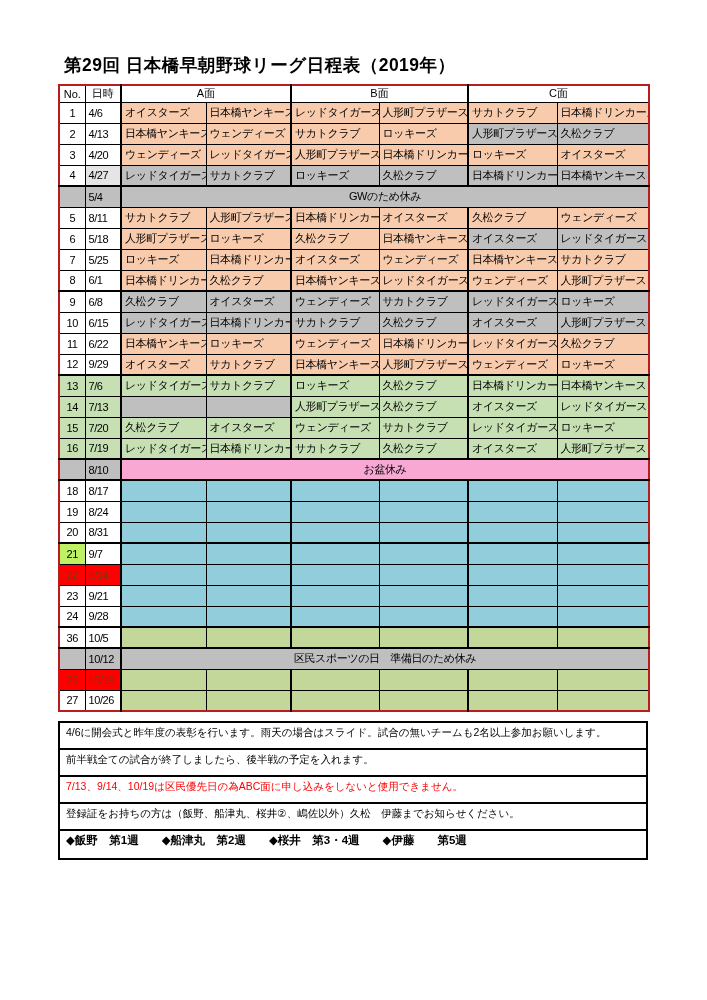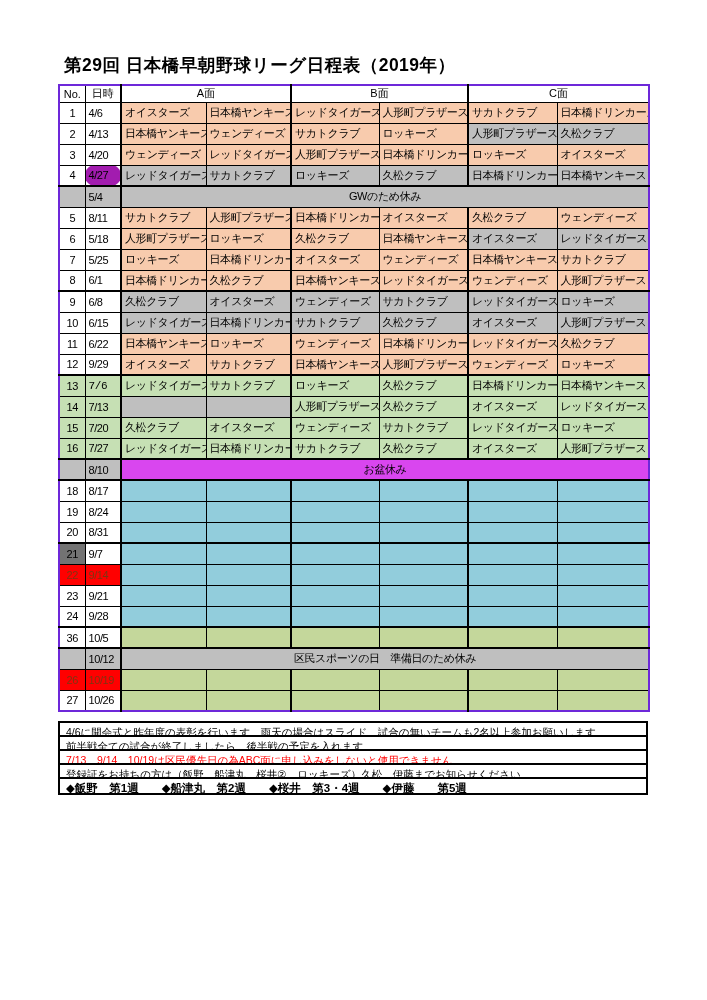--- a/index.html
+++ b/index.html
@@ -10,41 +10,41 @@
     color: #000;
   }
   .page { position: relative; width: 707px; height: 1000px; background:#fff; overflow: hidden; }
   .title {
     position: absolute; left: 64px; top: 53px;
     font-size: 17.5px; font-weight: bold; letter-spacing: 0.5px; white-space: nowrap;
   }
   .sheet { position: absolute; left: 58px; top: 84px; }
   table.schedule {
     border-collapse: collapse; table-layout: fixed;
-    width: 590px; border: 2px solid #6d28d9; padding-left: 26px;
+    width: 590px; border: 2px solid #b91c1c; padding-left: 26px;
   }
   table.schedule th, table.schedule td {
     border: 1px solid #000; overflow: hidden; white-space: nowrap;
     padding: 0 3px; height: 21px; font-size: 11px; letter-spacing: -0.4px;
   }
   table.schedule thead th {
     height: 17px; font-weight: normal; text-align: center;
     background: #fff; font-size: 11px; letter-spacing: 0;
   }
   td.no-cell { text-align: center; font-size: 10px; padding: 0 1px; letter-spacing: 0; }
   td.date-cell { font-size: 10px; padding: 0 3px; letter-spacing: 0; }
   td.notice-cell { text-align: center; font-size: 11px; letter-spacing: 0; }
   .vr { border-right-width: 2px !important; }
   tr.tt > td { border-top-width: 2px !important; }
   .dkred { color: #7e3512; margin-left: 44px; }
   .notes {
     width: 590px; margin-top: 9px; border: 2px solid #000; background: #fff;
   }
   .note-row {
-    height: 14px; line-height: 18px; border-bottom: 2px solid #000;
+    height: 27px; line-height: 18px; border-bottom: 2px solid #000;
     padding: 0 6px; font-size: 10.5px; white-space: nowrap; overflow: hidden;
   }
   .note-row:last-child { border-bottom: none; }
   .note-red { color: #ff0000; }
   .note-bold { font-weight: bold; font-size: 11.5px; }
 </style>
 </head>
 <body>
 
 <div class="page">
@@ -97,21 +97,21 @@
             <td class="date-cell vr" style="background: rgb(255, 255, 255);">4/20</td>
             <td class="team-cell" style="background: rgb(248, 203, 173);">ウェンディーズ</td>
             <td class="team-cell vr" style="background: rgb(248, 203, 173);">レッドタイガース</td>
             <td class="team-cell" style="background: rgb(248, 203, 173);">人形町プラザース</td>
             <td class="team-cell vr" style="background: rgb(248, 203, 173);">日本橋ドリンカーズ</td>
             <td class="team-cell" style="background: rgb(248, 203, 173);">ロッキーズ</td>
             <td class="team-cell" style="background: rgb(248, 203, 173);">オイスターズ</td>
           </tr>
           <tr>
             <td class="no-cell" style="background: rgb(255, 255, 255);">4</td>
-            <td class="date-cell vr" style="background: #a21caf; border-radius: 10px;">4/27</td>
+            <td class="date-cell vr" style="background: #e5e5e5;">4/27</td>
             <td class="team-cell" style="background: rgb(191, 191, 191);">レッドタイガース</td>
             <td class="team-cell vr" style="background: rgb(191, 191, 191);">サカトクラブ</td>
             <td class="team-cell" style="background: rgb(191, 191, 191);">ロッキーズ</td>
             <td class="team-cell vr" style="background: rgb(191, 191, 191);">久松クラブ</td>
             <td class="team-cell" style="background: rgb(191, 191, 191);">日本橋ドリンカーズ</td>
             <td class="team-cell" style="background: rgb(191, 191, 191);">日本橋ヤンキース</td>
           </tr>
           <tr class="tt">
             <td class="no-cell" style="background: rgb(191, 191, 191);"></td>
             <td class="date-cell vr" style="background: rgb(191, 191, 191);">5/4</td>
@@ -192,21 +192,21 @@
             <td class="date-cell vr" style="background: rgb(255, 255, 255);">9/29</td>
             <td class="team-cell" style="background: rgb(248, 203, 173);">オイスターズ</td>
             <td class="team-cell vr" style="background: rgb(248, 203, 173);">サカトクラブ</td>
             <td class="team-cell" style="background: rgb(248, 203, 173);">日本橋ヤンキース</td>
             <td class="team-cell vr" style="background: rgb(248, 203, 173);">人形町プラザース</td>
             <td class="team-cell" style="background: rgb(248, 203, 173);">ウェンディーズ</td>
             <td class="team-cell" style="background: rgb(248, 203, 173);">ロッキーズ</td>
           </tr>
           <tr class="tt">
             <td class="no-cell" style="background: rgb(198, 224, 180);">13</td>
-            <td class="date-cell vr" style="background: rgb(198, 224, 180); font-family: Liberation Mono, monospace;">7/6</td>
+            <td class="date-cell vr" style="background: rgb(198, 224, 180);">7/6</td>
             <td class="team-cell" style="background: rgb(198, 224, 180);">レッドタイガース</td>
             <td class="team-cell vr" style="background: rgb(198, 224, 180);">サカトクラブ</td>
             <td class="team-cell" style="background: rgb(198, 224, 180);">ロッキーズ</td>
             <td class="team-cell vr" style="background: rgb(198, 224, 180);">久松クラブ</td>
             <td class="team-cell" style="background: rgb(198, 224, 180);">日本橋ドリンカーズ</td>
             <td class="team-cell" style="background: rgb(198, 224, 180);">日本橋ヤンキース</td>
           </tr>
           <tr>
             <td class="no-cell" style="background: rgb(198, 224, 180);">14</td>
             <td class="date-cell vr" style="background: rgb(198, 224, 180);">7/13</td>
@@ -222,32 +222,32 @@
             <td class="date-cell vr" style="background: rgb(198, 224, 180);">7/20</td>
             <td class="team-cell" style="background: rgb(198, 224, 180);">久松クラブ</td>
             <td class="team-cell vr" style="background: rgb(198, 224, 180);">オイスターズ</td>
             <td class="team-cell" style="background: rgb(198, 224, 180);">ウェンディーズ</td>
             <td class="team-cell vr" style="background: rgb(198, 224, 180);">サカトクラブ</td>
             <td class="team-cell" style="background: rgb(198, 224, 180);">レッドタイガース</td>
             <td class="team-cell" style="background: rgb(198, 224, 180);">ロッキーズ</td>
           </tr>
           <tr>
             <td class="no-cell" style="background: rgb(198, 224, 180);">16</td>
-            <td class="date-cell vr" style="background: rgb(198, 224, 180);">7/27</td>
+            <td class="date-cell vr" style="background: rgb(198, 224, 180);">7/19</td>
             <td class="team-cell" style="background: rgb(198, 224, 180);">レッドタイガース</td>
             <td class="team-cell vr" style="background: rgb(198, 224, 180);">日本橋ドリンカーズ</td>
             <td class="team-cell" style="background: rgb(198, 224, 180);">サカトクラブ</td>
             <td class="team-cell vr" style="background: rgb(198, 224, 180);">久松クラブ</td>
             <td class="team-cell" style="background: rgb(198, 224, 180);">オイスターズ</td>
             <td class="team-cell" style="background: rgb(198, 224, 180);">人形町プラザース</td>
           </tr>
           <tr class="tt">
             <td class="no-cell" style="background: rgb(191, 191, 191);"></td>
             <td class="date-cell vr" style="background: rgb(191, 191, 191);">8/10</td>
-            <td colspan="6" class="notice-cell" style="background: #d946ef;">お盆休み</td>
+            <td colspan="6" class="notice-cell" style="background: #f9a8d4;">お盆休み</td>
           </tr>
           <tr class="tt">
             <td class="no-cell" style="background: rgb(255, 255, 255);">18</td>
             <td class="date-cell vr" style="background: rgb(255, 255, 255);">8/17</td>
             <td class="team-cell" style="background: rgb(146, 205, 220);"></td>
             <td class="team-cell vr" style="background: rgb(146, 205, 220);"></td>
             <td class="team-cell" style="background: rgb(146, 205, 220);"></td>
             <td class="team-cell vr" style="background: rgb(146, 205, 220);"></td>
             <td class="team-cell" style="background: rgb(146, 205, 220);"></td>
             <td class="team-cell" style="background: rgb(146, 205, 220);"></td>
@@ -266,21 +266,21 @@
             <td class="no-cell" style="background: rgb(255, 255, 255);">20</td>
             <td class="date-cell vr" style="background: rgb(255, 255, 255);">8/31</td>
             <td class="team-cell" style="background: rgb(146, 205, 220);"></td>
             <td class="team-cell vr" style="background: rgb(146, 205, 220);"></td>
             <td class="team-cell" style="background: rgb(146, 205, 220);"></td>
             <td class="team-cell vr" style="background: rgb(146, 205, 220);"></td>
             <td class="team-cell" style="background: rgb(146, 205, 220);"></td>
             <td class="team-cell" style="background: rgb(146, 205, 220);"></td>
           </tr>
           <tr class="tt">
-            <td class="no-cell" style="background: #737373;">21</td>
+            <td class="no-cell" style="background: #bef264;">21</td>
             <td class="date-cell vr" style="background: rgb(255, 255, 255);">9/7</td>
             <td class="team-cell" style="background: rgb(146, 205, 220);"></td>
             <td class="team-cell vr" style="background: rgb(146, 205, 220);"></td>
             <td class="team-cell" style="background: rgb(146, 205, 220);"></td>
             <td class="team-cell vr" style="background: rgb(146, 205, 220);"></td>
             <td class="team-cell" style="background: rgb(146, 205, 220);"></td>
             <td class="team-cell" style="background: rgb(146, 205, 220);"></td>
           </tr>
           <tr>
             <td class="no-cell dkred" style="background: rgb(255, 0, 0);">22</td>
@@ -347,17 +347,17 @@
             <td class="team-cell" style="background: rgb(196, 215, 155);"></td>
             <td class="team-cell" style="background: rgb(196, 215, 155);"></td>
           </tr>
         </tbody>
     </table>
 
     <div class="notes">
         <div class="note-row">4/6に開会式と昨年度の表彰を行います。雨天の場合はスライド。試合の無いチームも2名以上参加お願いします。</div>
         <div class="note-row">前半戦全ての試合が終了しましたら、後半戦の予定を入れます。</div>
         <div class="note-row note-red">7/13、9/14、10/19は区民優先日の為ABC面に申し込みをしないと使用できません。</div>
-        <div class="note-row">登録証をお持ちの方は（飯野、船津丸、桜井②、ロッキーズ）久松　伊藤までお知らせください。</div>
+        <div class="note-row">登録証をお持ちの方は（飯野、船津丸、桜井②、嶋佐以外）久松　伊藤までお知らせください。</div>
         <div class="note-row note-bold">◆飯野　第1週　　◆船津丸　第2週　　◆桜井　第3・4週　　◆伊藤　　第5週</div>
       </div>
   </div>
 </div>
 
 </body></html>

